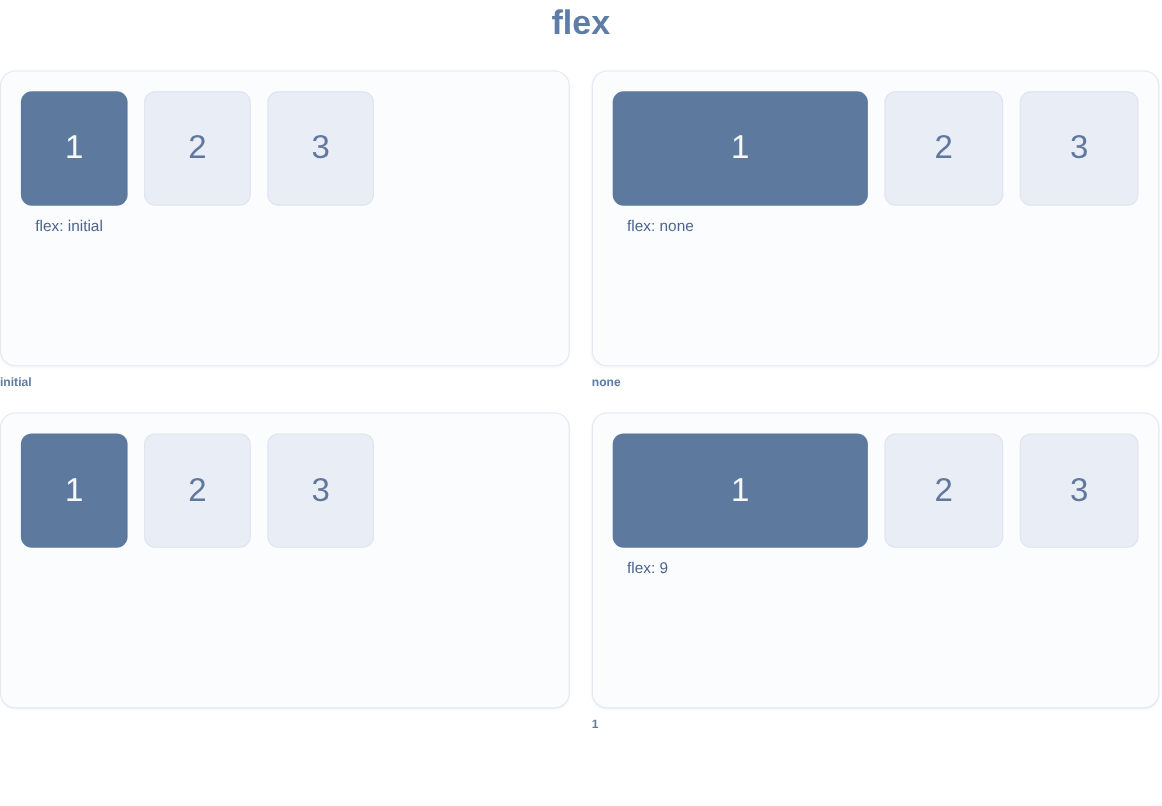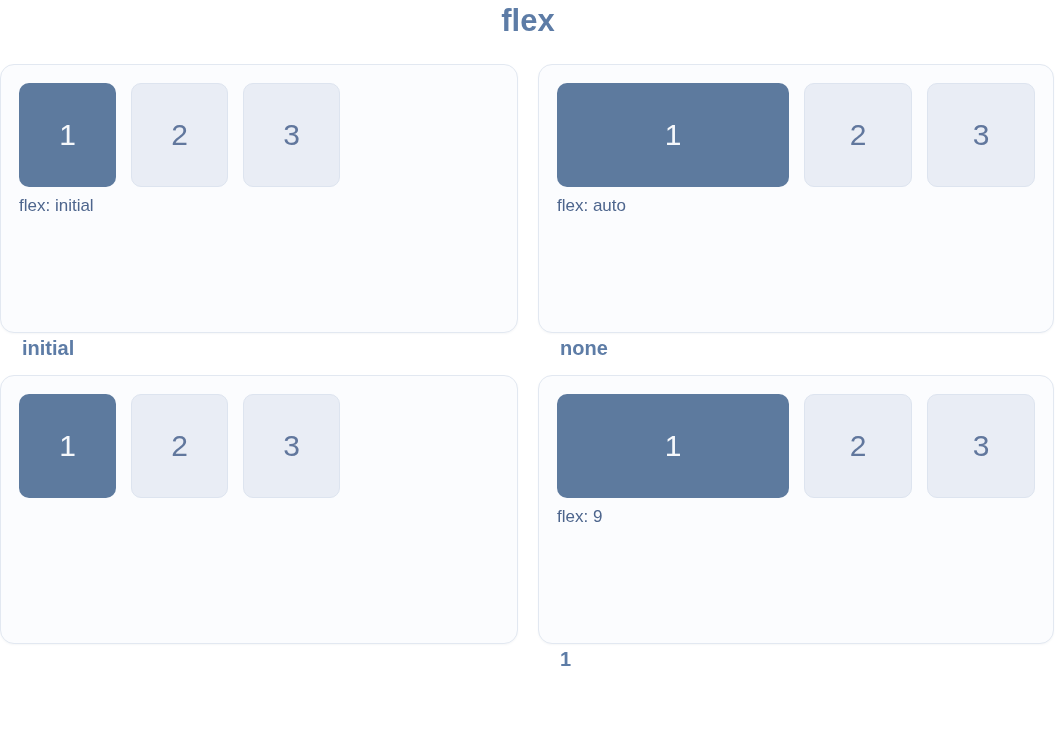--- a/index.html
+++ b/index.html
@@ -60,32 +60,32 @@
   }
   .flex-box.first {
     background: var(--highlight-box-bg, #5d7a9e);
     border: none;
     color: var(--highlight-box-text, #f6f8fb);
   }
   .items-row.grow .flex-box { width: 108px; }
   .items-row.grow .flex-box.first { width: auto; flex: 1; }
   .panel-caption {
     margin-top: 10px;
-    font-size: 17px;
+    font-size: 14px;
     line-height: 17px;
     font-weight: 500;
     color: var(--caption-text, #4d658d);
+    margin-left: 13px;
   }
   .panel-label {
     margin-top: 6px;
-    font-size: 20px;
+    font-size: 11px;
     line-height: 19px;
     font-weight: 700;
     color: var(--heading-text, #5d7ca6);
-    margin-left: 22px;
   }
 </style>
 </head>
 <body>
 
 <div class="page">
 
   <h1 class="page-title">flex</h1>
 
   <div class="demo-grid">
@@ -102,21 +102,21 @@
       <div class="panel-label">initial</div>
     </div>
 
     <div class="demo-cell">
       <div class="demo-panel">
         <div class="items-row grow">
           <div class="flex-box first">1</div>
           <div class="flex-box">2</div>
           <div class="flex-box">3</div>
         </div>
-        <div class="panel-caption">flex: auto</div>
+        <div class="panel-caption">flex: none</div>
       </div>
       <div class="panel-label">none</div>
     </div>
 
     <div class="demo-cell">
       <div class="demo-panel">
         <div class="items-row">
           <div class="flex-box first">1</div>
           <div class="flex-box">2</div>
           <div class="flex-box">3</div>

